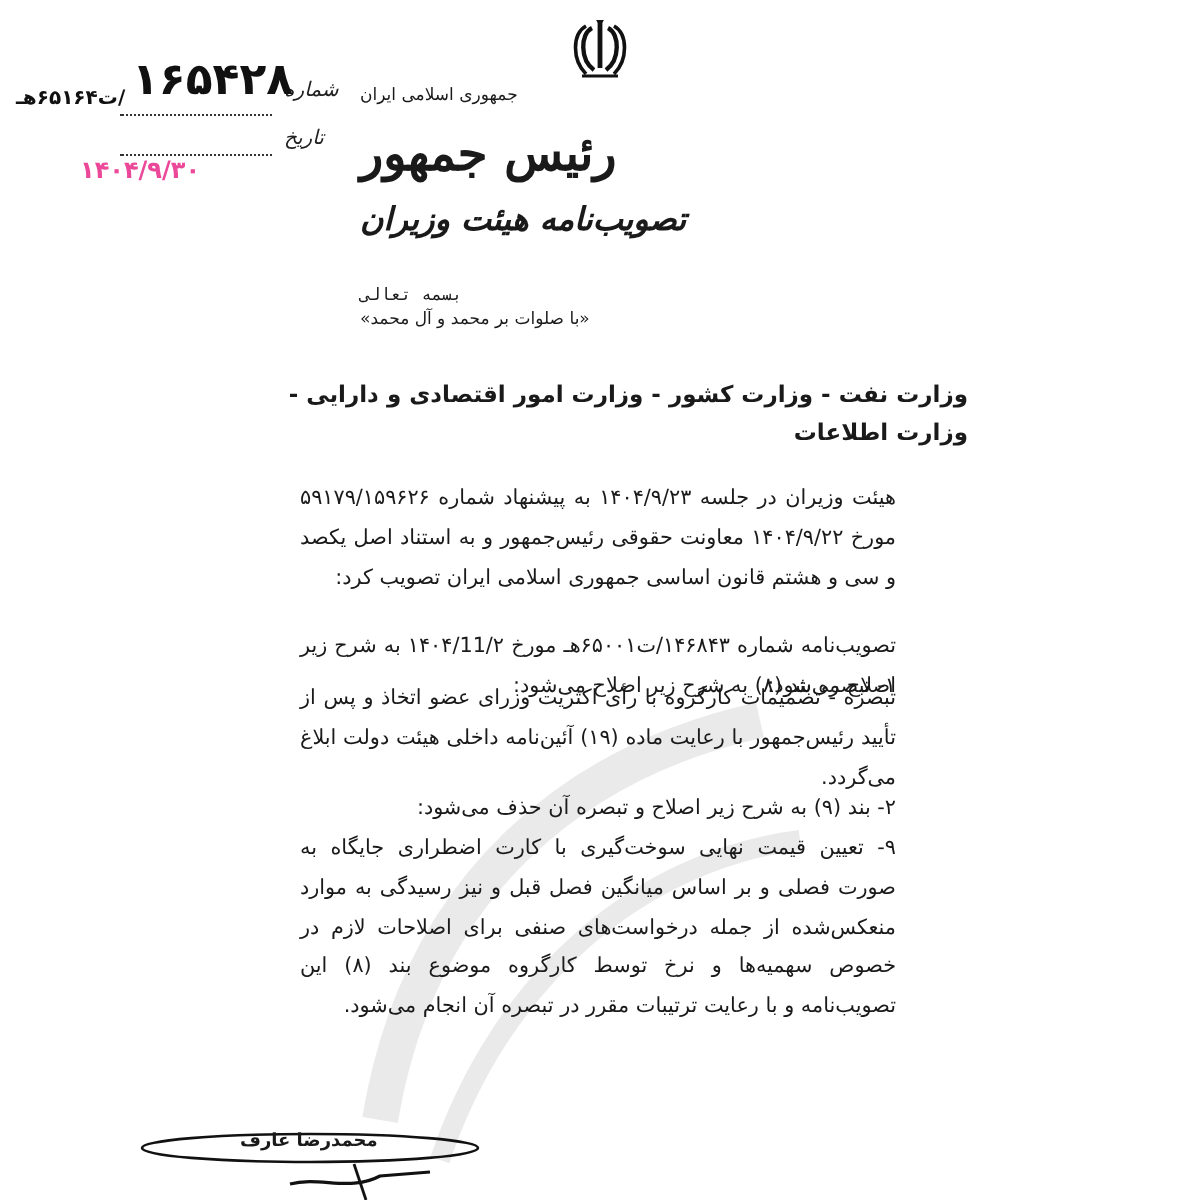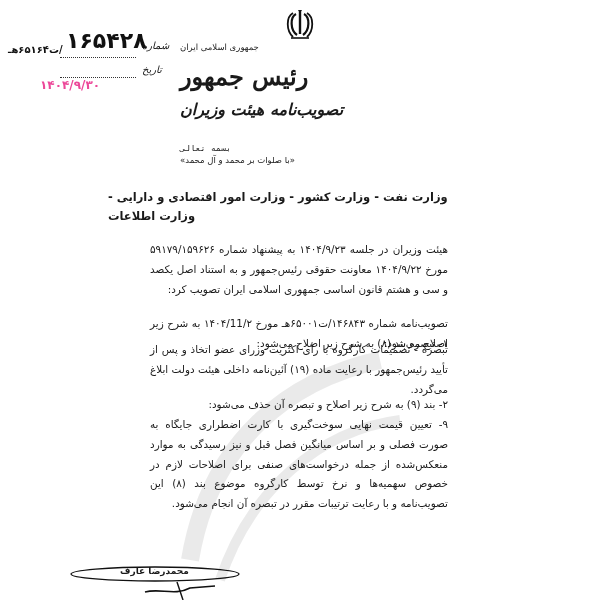--- a/index.html
+++ b/index.html
@@ -13,21 +13,21 @@
   .meta .ref { position:absolute; font-size:10px; font-weight:bold; color:#111; }
   .meta .dots { position:absolute; border-bottom:1px dotted #333; height:0; }
   .meta .date { position:absolute; font-size:12px; font-weight:bold; color:#ec4899; letter-spacing:1px; }
   .emblem { left:285px; top:8px; width:30px; height:32px; }
   .hdr { left:180px; width:240px; text-align:left; }
   .h-country { top:42px; font-size:8.5px; font-family:"DejaVu Serif", serif; }
   .h-pres { top:62px; font-size:24px; font-weight:bold; font-family:"DejaVu Serif", serif; letter-spacing:-1px; }
   .h-cab { top:100px; font-size:16px; font-weight:bold; font-family:"DejaVu Serif", serif; font-style:italic; }
   .h-basm { top:143px; font-size:8.5px;font-family:Liberation Mono, monospace; }
   .h-salawat { top:155px; font-size:8.5px; }
-  .recip { left:108px; width:360px; text-align:left; font-weight:bold; font-size:11.5px; line-height:19px; }
+  .recip { left:124px; width:360px; text-align:right; font-weight:bold; font-size:11.5px; line-height:19px; }
   .body { left:150px; width:298px; font-size:10.4px; line-height:19.8px; text-align:justify; text-align-last:right; }
   .watermark { left:150px; top:320px; width:260px; height:280px; opacity:0.08; }
   .sig { left:65px; top:562px; width:190px; height:38px;text-align:center; }
   .sig .name { position:absolute; left:55px; top:4px; font-size:9px; font-weight:bold; direction:rtl; }
 </style>
 </head>
 <body>
 
 <div class="abs meta">
   <span class="lbl" style="left:142px;top:40px;">شماره</span>

